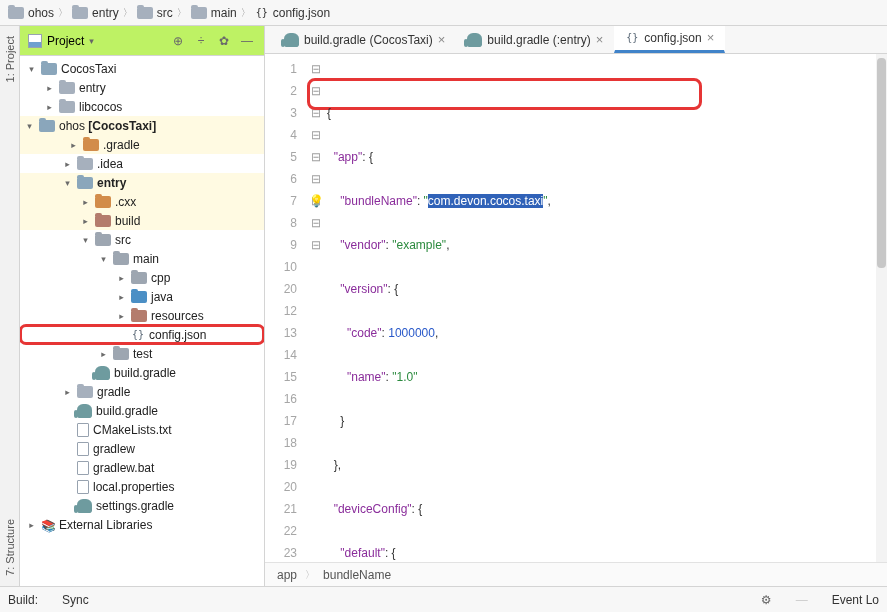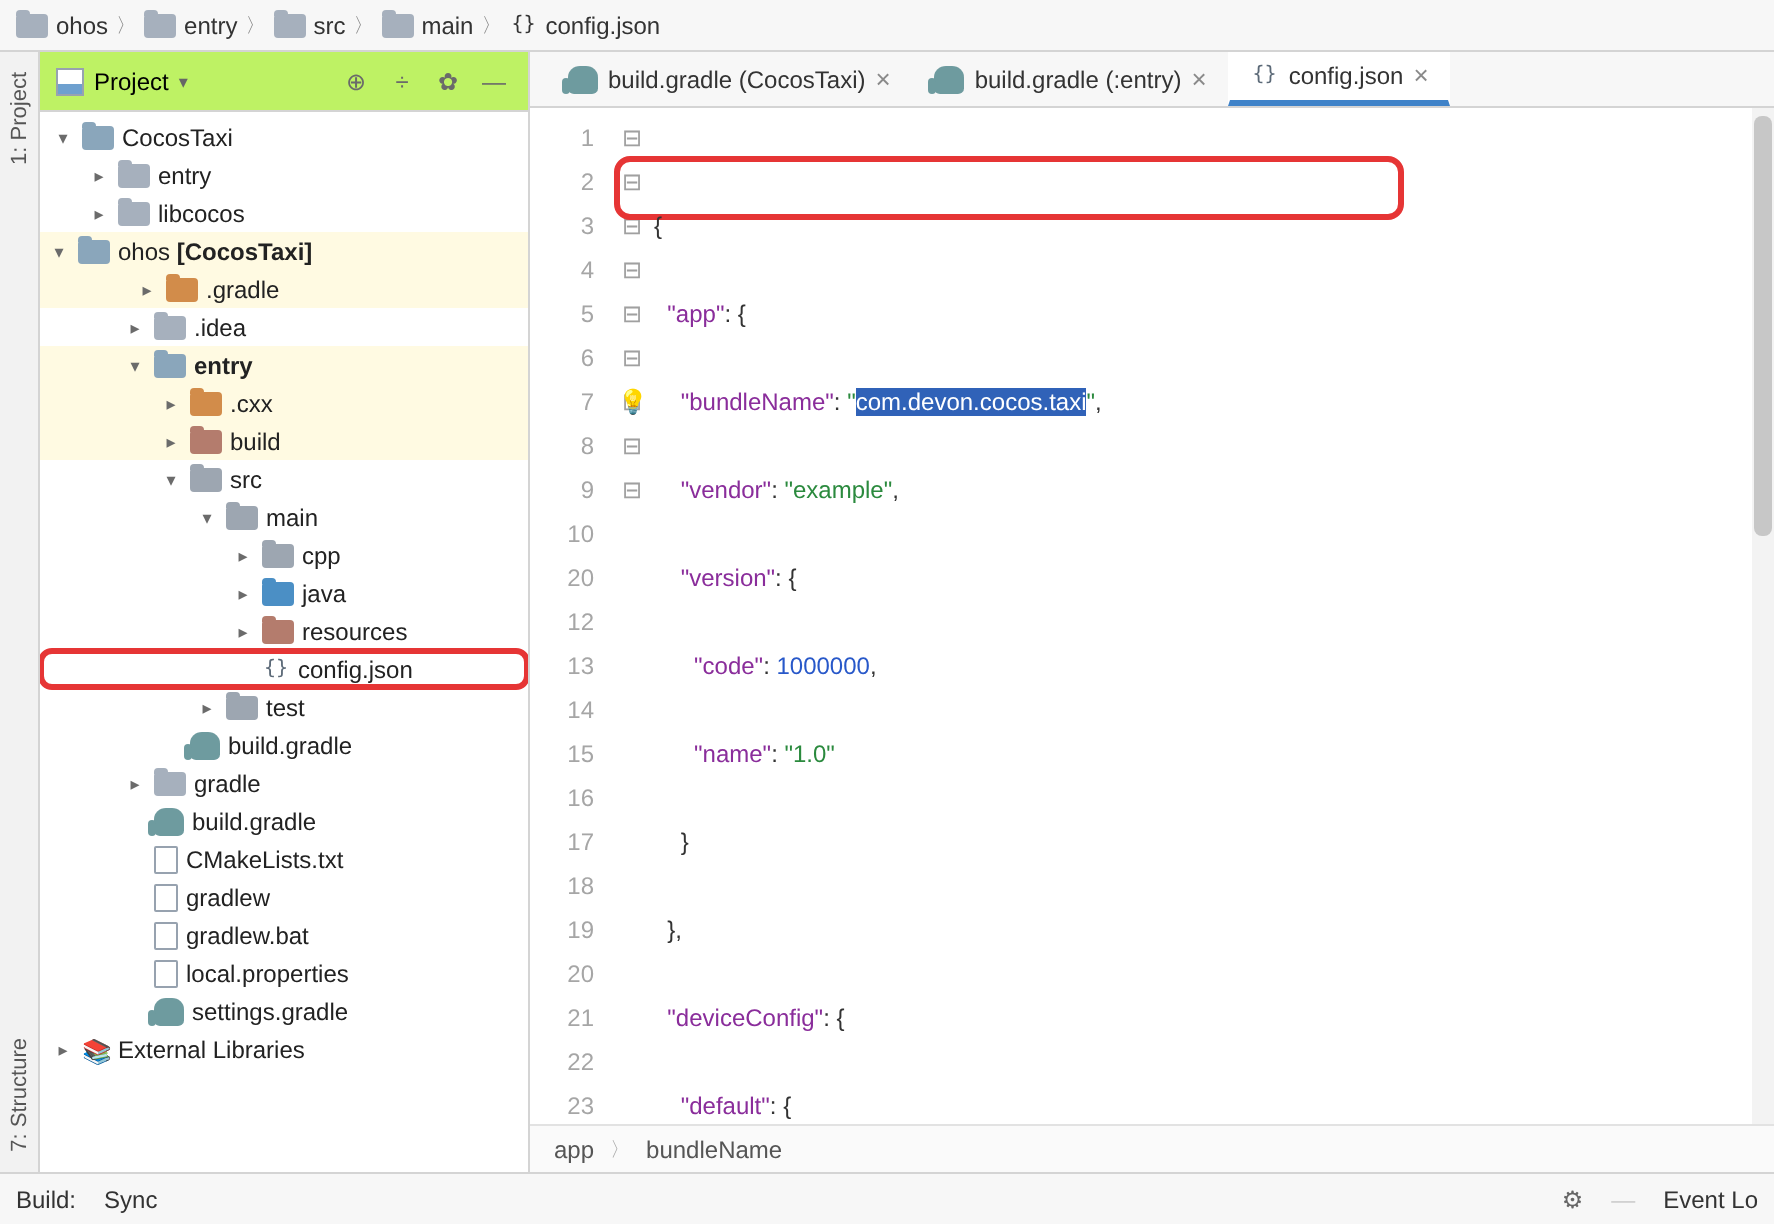--- a/index.html
+++ b/index.html
@@ -55,21 +55,21 @@
 .brace { color:#333; }
 .sel { background:#3062b8; color:#fff !important; }
 .bulb { color:#d4a017; position:absolute; left:-18px; }
 .code .line { position:relative; }
 .hl-box { position:absolute; border:3px solid #e63535; border-radius:8px; }
 #hlbox-editor { top:24px; left:-18px; width:395px; height:32px; }
 
 .editor-status { border-top:1px solid #e2e2e2; height:24px; display:flex; align-items:center; padding:0 12px; gap:8px; color:#555; background:#fafafa; }
 .editor-status .chev { color:#aaa; font-size:10px; }
 
-.bottom { display:flex; align-items:center; border-top:1px solid #d4d4d4; background:#f7f7f7; height:26px; padding:0 8px; gap:14px; color:#333; }
+.bottom { display:flex; align-items:center; border-top:1px solid #d4d4d4; background:#f7f7f7; height:26px; padding:0 8px; gap:24px; color:#333; }
 .bottom .spacer { flex:1; }
 .scrollbar { position:absolute; right:0; top:0; width:11px; height:100%; background:#f3f3f3; }
 .thumb { position:absolute; right:1px; top:4px; width:9px; height:210px; background:#c7c7c7; border-radius:4px; }
 </style>
 </head>
 <body>
 
 <div class="breadcrumb">
   <span class="iconfolder"></span>
   <span>ohos</span>

